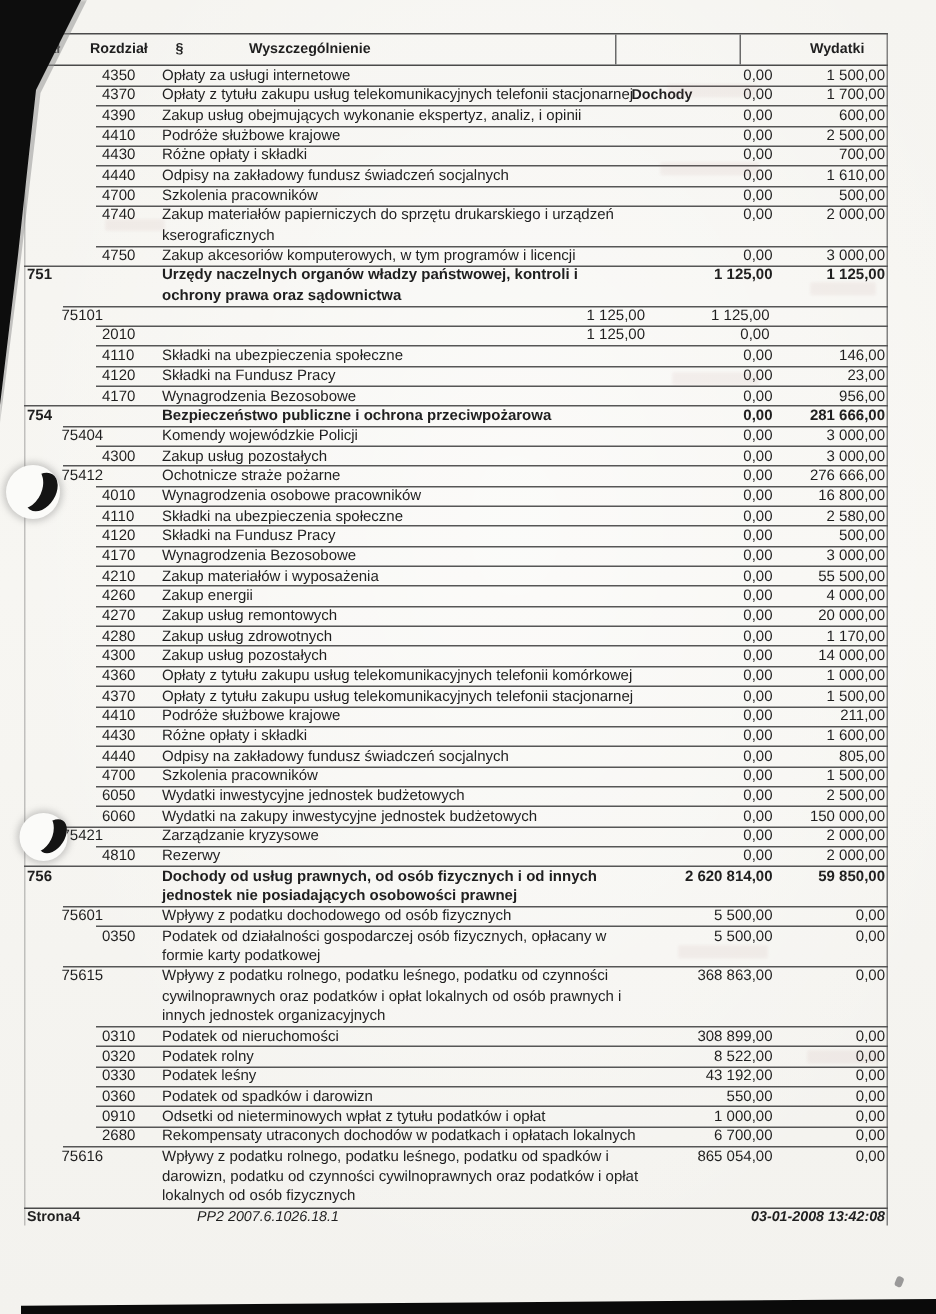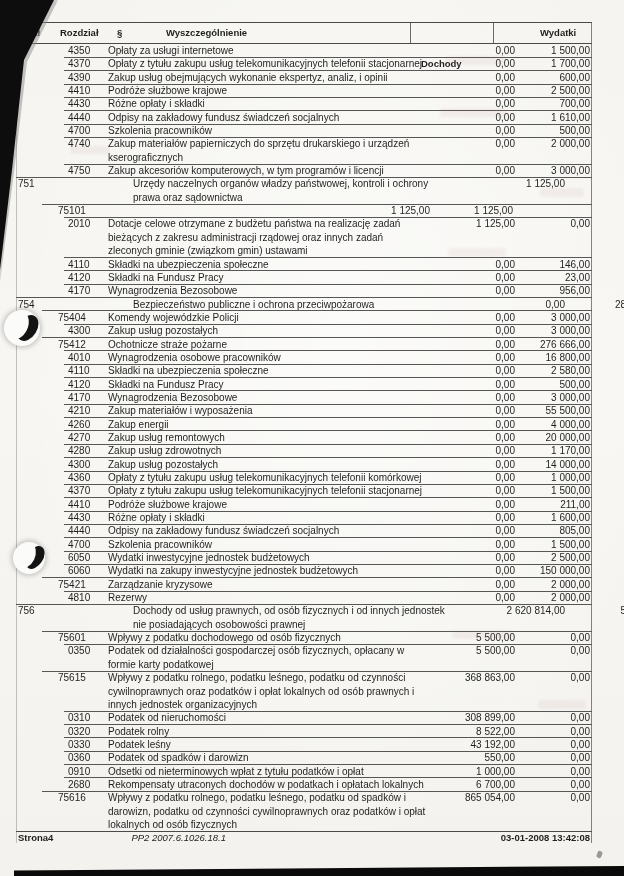--- a/index.html
+++ b/index.html
@@ -41,37 +41,37 @@
     align-items:start;
     font-size:10px;line-height:13.35px;
   }
   .row::before{
     content:"";position:absolute;top:-0.5px;right:0;height:1px;background:#565656;
   }
   .tbody .row:first-child::before{display:none;}
   .row.lvl-dzial::before{left:0;}
   .row.lvl-rozdzial::before{left:26px;}
   .row.lvl-paragraf::before{left:48px;}
-  .row.lvl-dzial{font-weight:normal;gap:25px;}
+  .row.lvl-dzial{font-weight:bold;}
   .c-code{padding-left:52px;white-space:nowrap;}
-  .lvl-rozdzial .c-code{padding-left:42px;}
+  .lvl-rozdzial .c-code{padding-left:25px;}
   .lvl-dzial .c-code{padding-left:2px;}
   .c-name{padding-left:8px;padding-right:4px;}
   .c-doch,.c-wyd{text-align:right;white-space:nowrap;}
   .c-wyd{padding-right:2px;}
 
   
   .pfooter{
     display:flex;align-items:baseline;
     border-top:1px solid #4a4a4a;
     padding-top:0;font-size:9.5px;
   }
   .f-page{font-weight:bold;margin-left:2px;}
   .f-report{font-style:italic;margin-left:78px;text-align:right;}
-  .f-time{font-weight:bold;margin-left:auto;margin-right:2px;}
+  .f-time{font-weight:bold;margin-left:auto;margin-right:2px;font-style:italic;}
 
   
   .wedge-soft{
     position:absolute;left:0;top:0;width:130px;height:300px;z-index:6;
     background:#8d8d8d;opacity:.5;filter:blur(1px);
     clip-path:polygon(0 0,58px 0,27px 62px,14px 172px,0 282px);
   }
   .wedge{
     position:absolute;left:0;top:0;width:130px;height:300px;z-index:7;
     background:#0d0d0d;
@@ -198,21 +198,20 @@
           <div class="c-doch">1 125,00</div>
           <div class="c-wyd">1 125,00</div>
         </div>
         <div class="row lvl-rozdzial">
           <div class="c-code">75101</div>
           <div class="c-doch">1 125,00</div>
           <div class="c-wyd">1 125,00</div>
         </div>
         <div class="row lvl-paragraf">
           <div class="c-code">2010</div>
-          <div class="c-name">Dotacje celowe otrzymane z budżetu państwa na realizację zadań bieżących z zakresu administracji rządowej oraz innych zadań zleconych gminie (związkom gmin) ustawami</div>
           <div class="c-doch">1 125,00</div>
           <div class="c-wyd">0,00</div>
         </div>
         <div class="row lvl-paragraf">
           <div class="c-code">4110</div>
           <div class="c-name">Składki na ubezpieczenia społeczne</div>
           <div class="c-doch">0,00</div>
           <div class="c-wyd">146,00</div>
         </div>
         <div class="row lvl-paragraf">

